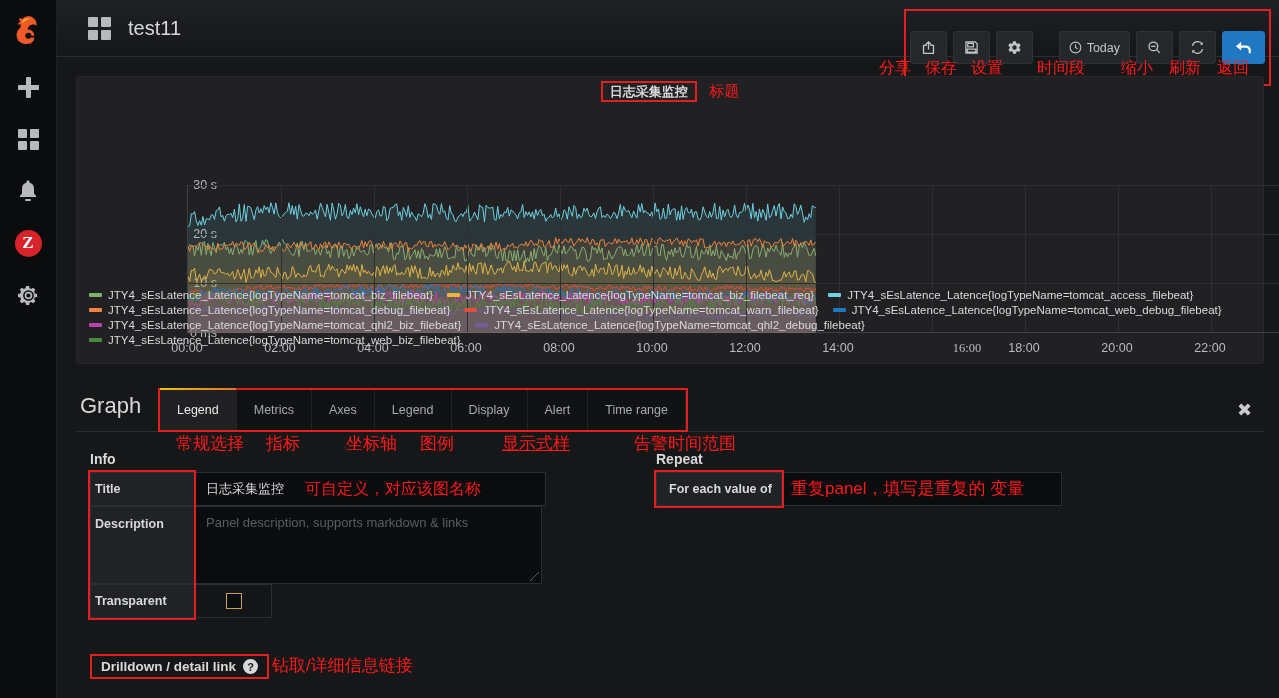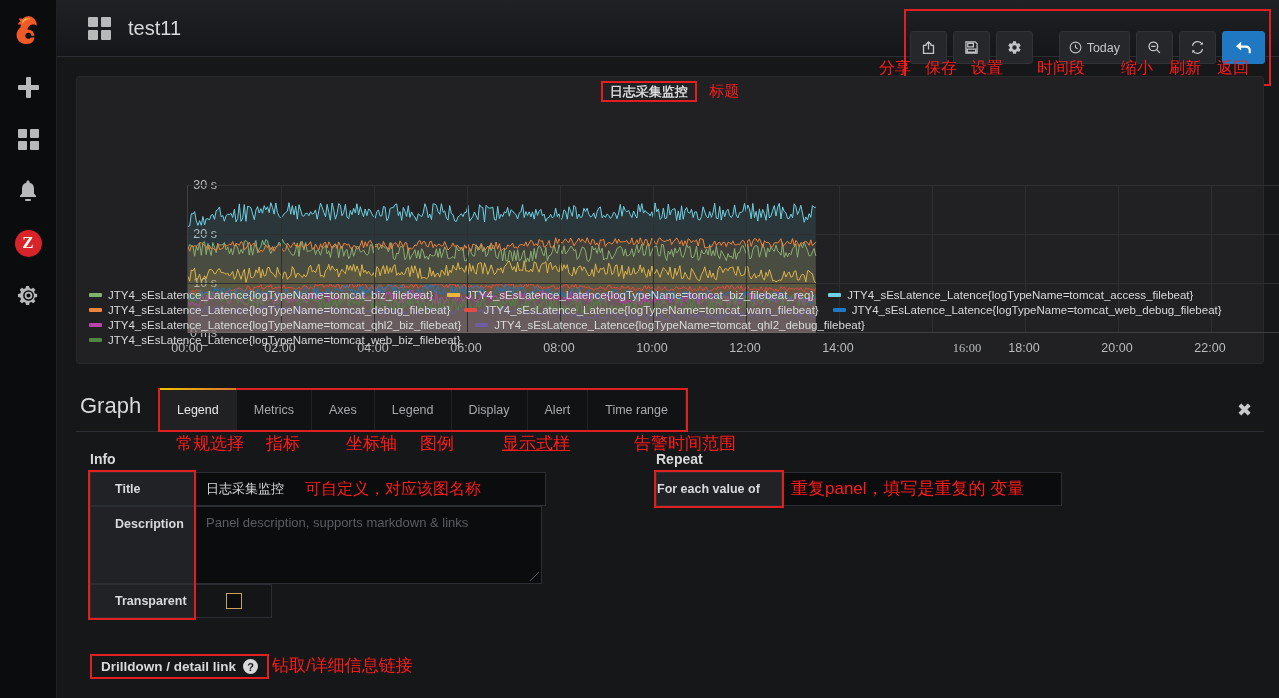--- a/index.html
+++ b/index.html
@@ -121,41 +121,41 @@
 
   .tab-notes { position:absolute; left:82px; top:44px; width:680px; height:26px; color:#ff1a1a; font-size:17px; }
   .tab-notes span { position:absolute; top:0; white-space:nowrap; }
 
   .sec-label { position:absolute; font-size:14px; font-weight:bold; color:#d8d9da; }
 
   .form-left { position:absolute; left:14px; top:84px; width:520px; }
   .frow { display:flex; align-items:stretch; }
   .fkey {
     width:106px; min-height:34px; background:#202226; border:1px solid #2b2e33;
-    display:flex; align-items:center; padding-left:24px;
+    display:flex; align-items:center; padding-left:4px;
     font-size:12.5px; font-weight:bold; color:#d8d9da;
   }
   .fval {
     flex:1; background:#0b0c0e; border:1px solid #2b2e33; border-left:none;
     display:flex; align-items:center; padding:0 10px; font-size:13px; color:#d8d9da;
   }
   .fval.ta { height:78px; align-items:flex-start; padding-top:8px; color:#5a5d61; position:relative; }
   .fval.ta:after {
     content:""; position:absolute; right:2px; bottom:2px; width:9px; height:9px;
     background:linear-gradient(135deg,transparent 45%,#5a5d61 45%,#5a5d61 55%,transparent 55%);
   }
   .fval.small { flex:none; width:76px; justify-content:center; background:#141517; }
   .checkbox { width:16px; height:16px; border:1px solid #c8a15a; background:#0b0c0e; }
   .red-outline { position:absolute; border:2px solid #e02020; pointer-events:none; }
   .inline-note { color:#ff1a1a; font-size:16px; margin-left:21px; white-space:nowrap; }
 
   .form-right { position:absolute; left:580px; top:84px; width:500px; }
   .repeat-key {
     width:126px; min-height:34px; background:#202226; border:1px solid #2b2e33;
-    display:flex; align-items:center; 
+    display:flex; align-items:center; padding-left:12px;
     font-size:12.5px; font-weight:bold; color:#d8d9da;
   }
   .repeat-val { flex:1; background:#0b0c0e; border:1px solid #2b2e33; border-left:none; }
 
   .drill {
     position:absolute; left:14px; top:266px;
     display:inline-flex; align-items:center; gap:7px;
     border:2px solid #e02020; padding:3px 9px;
     font-size:13.5px; font-weight:bold; color:#d8d9da;
   }

